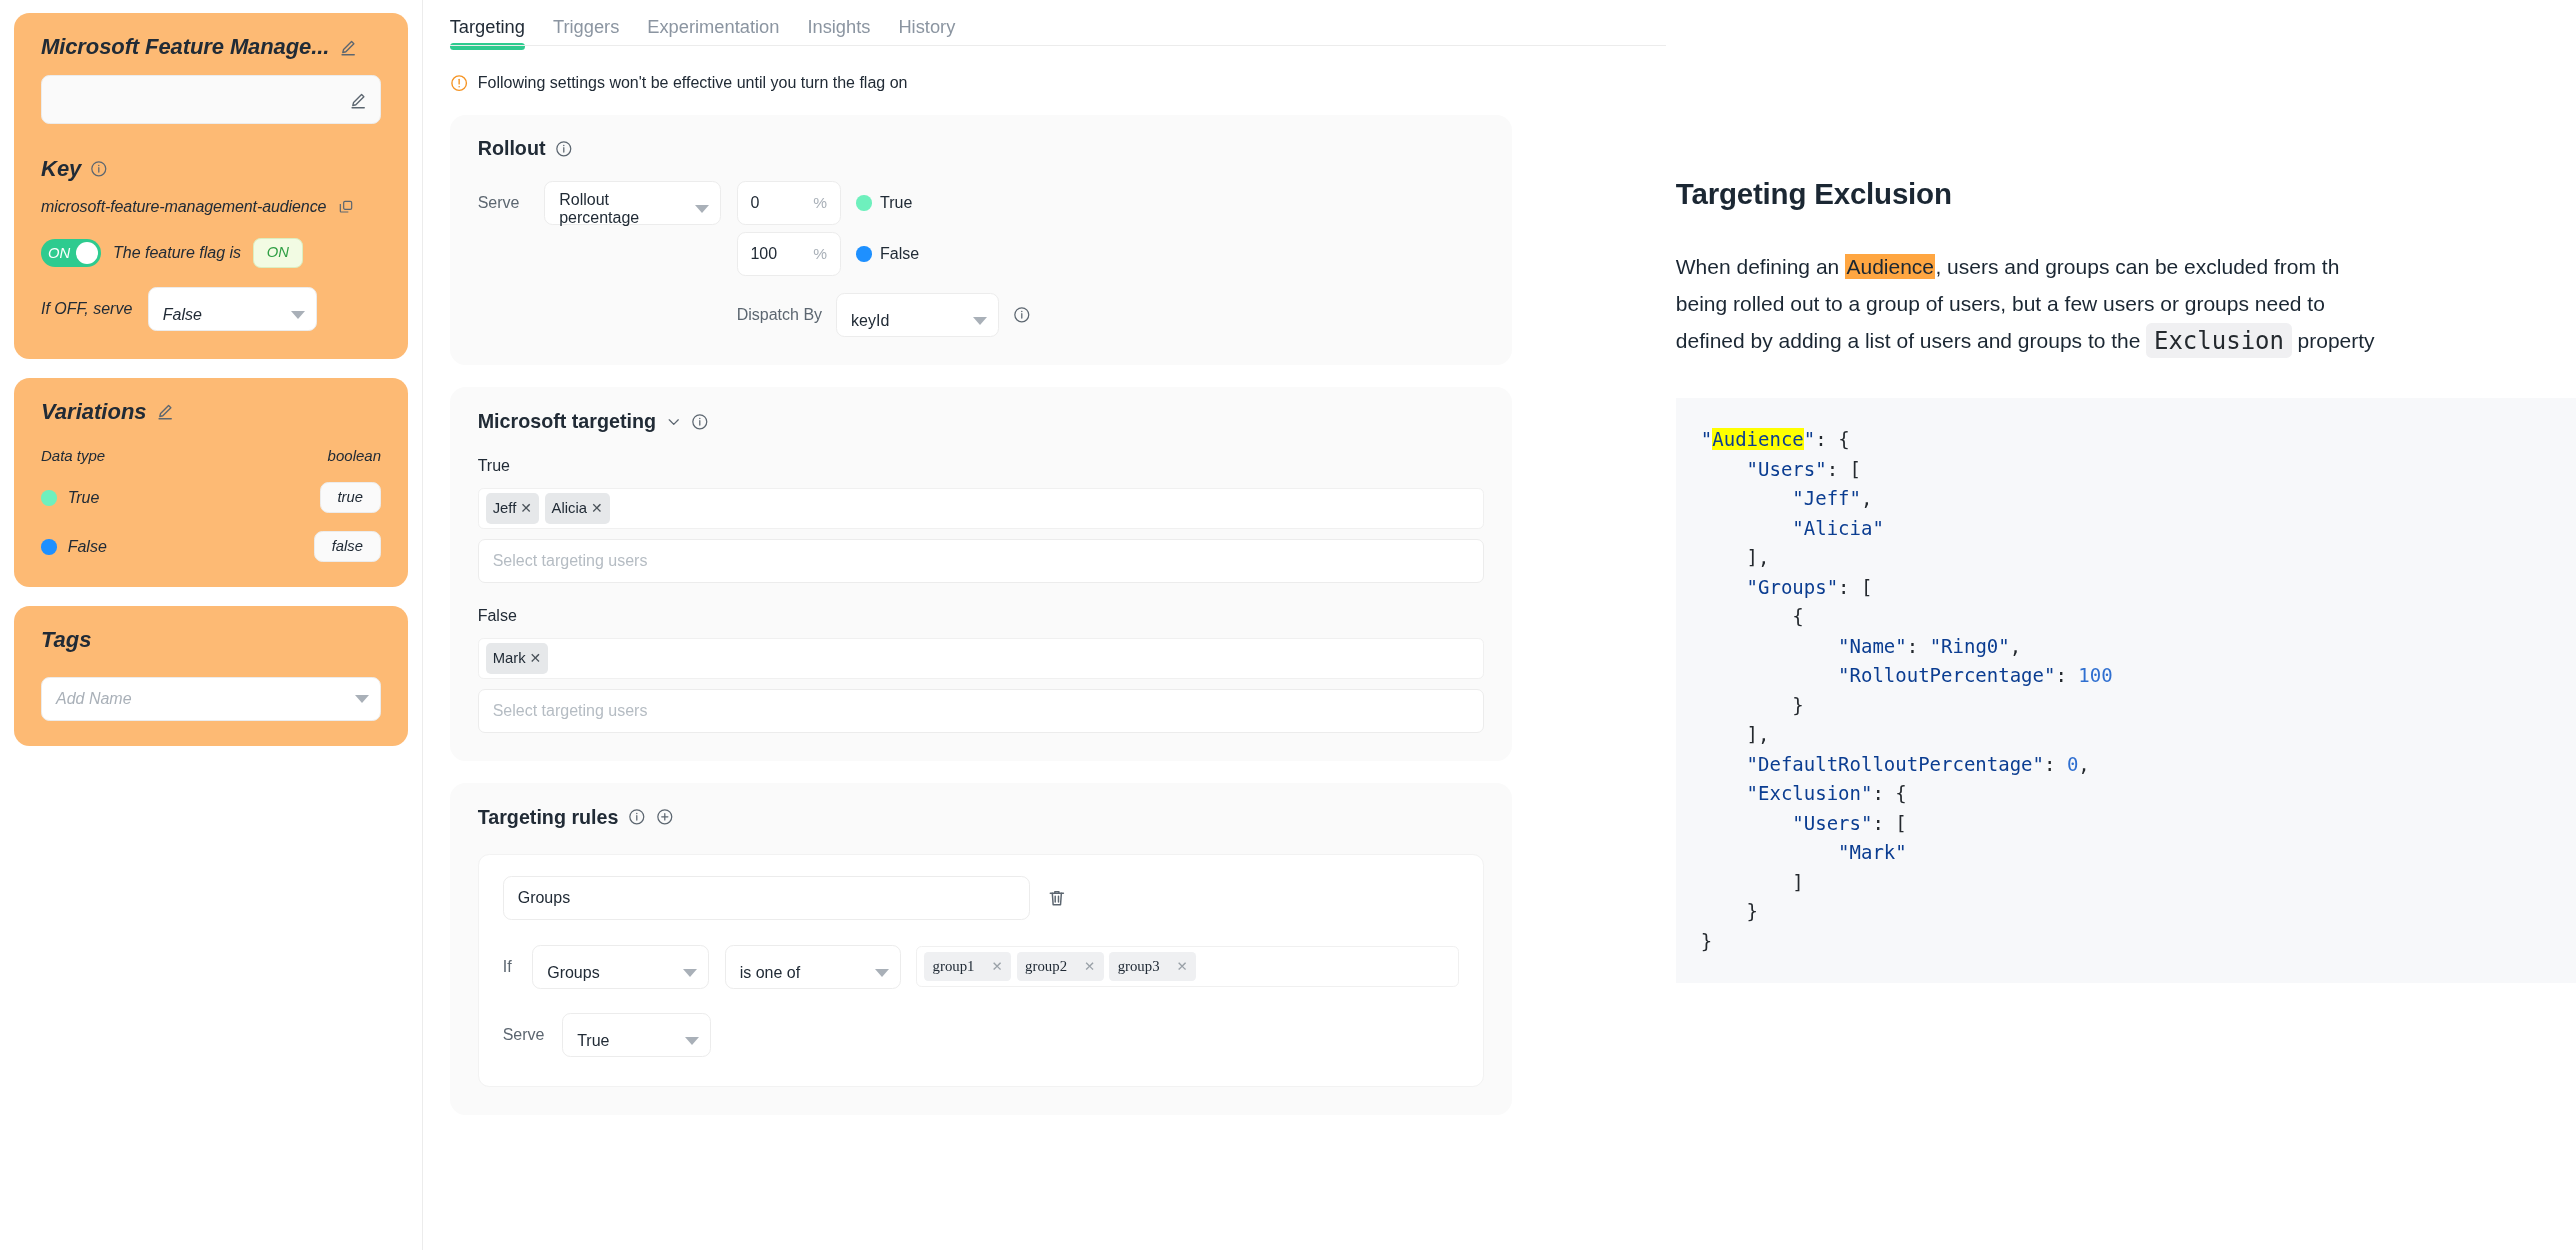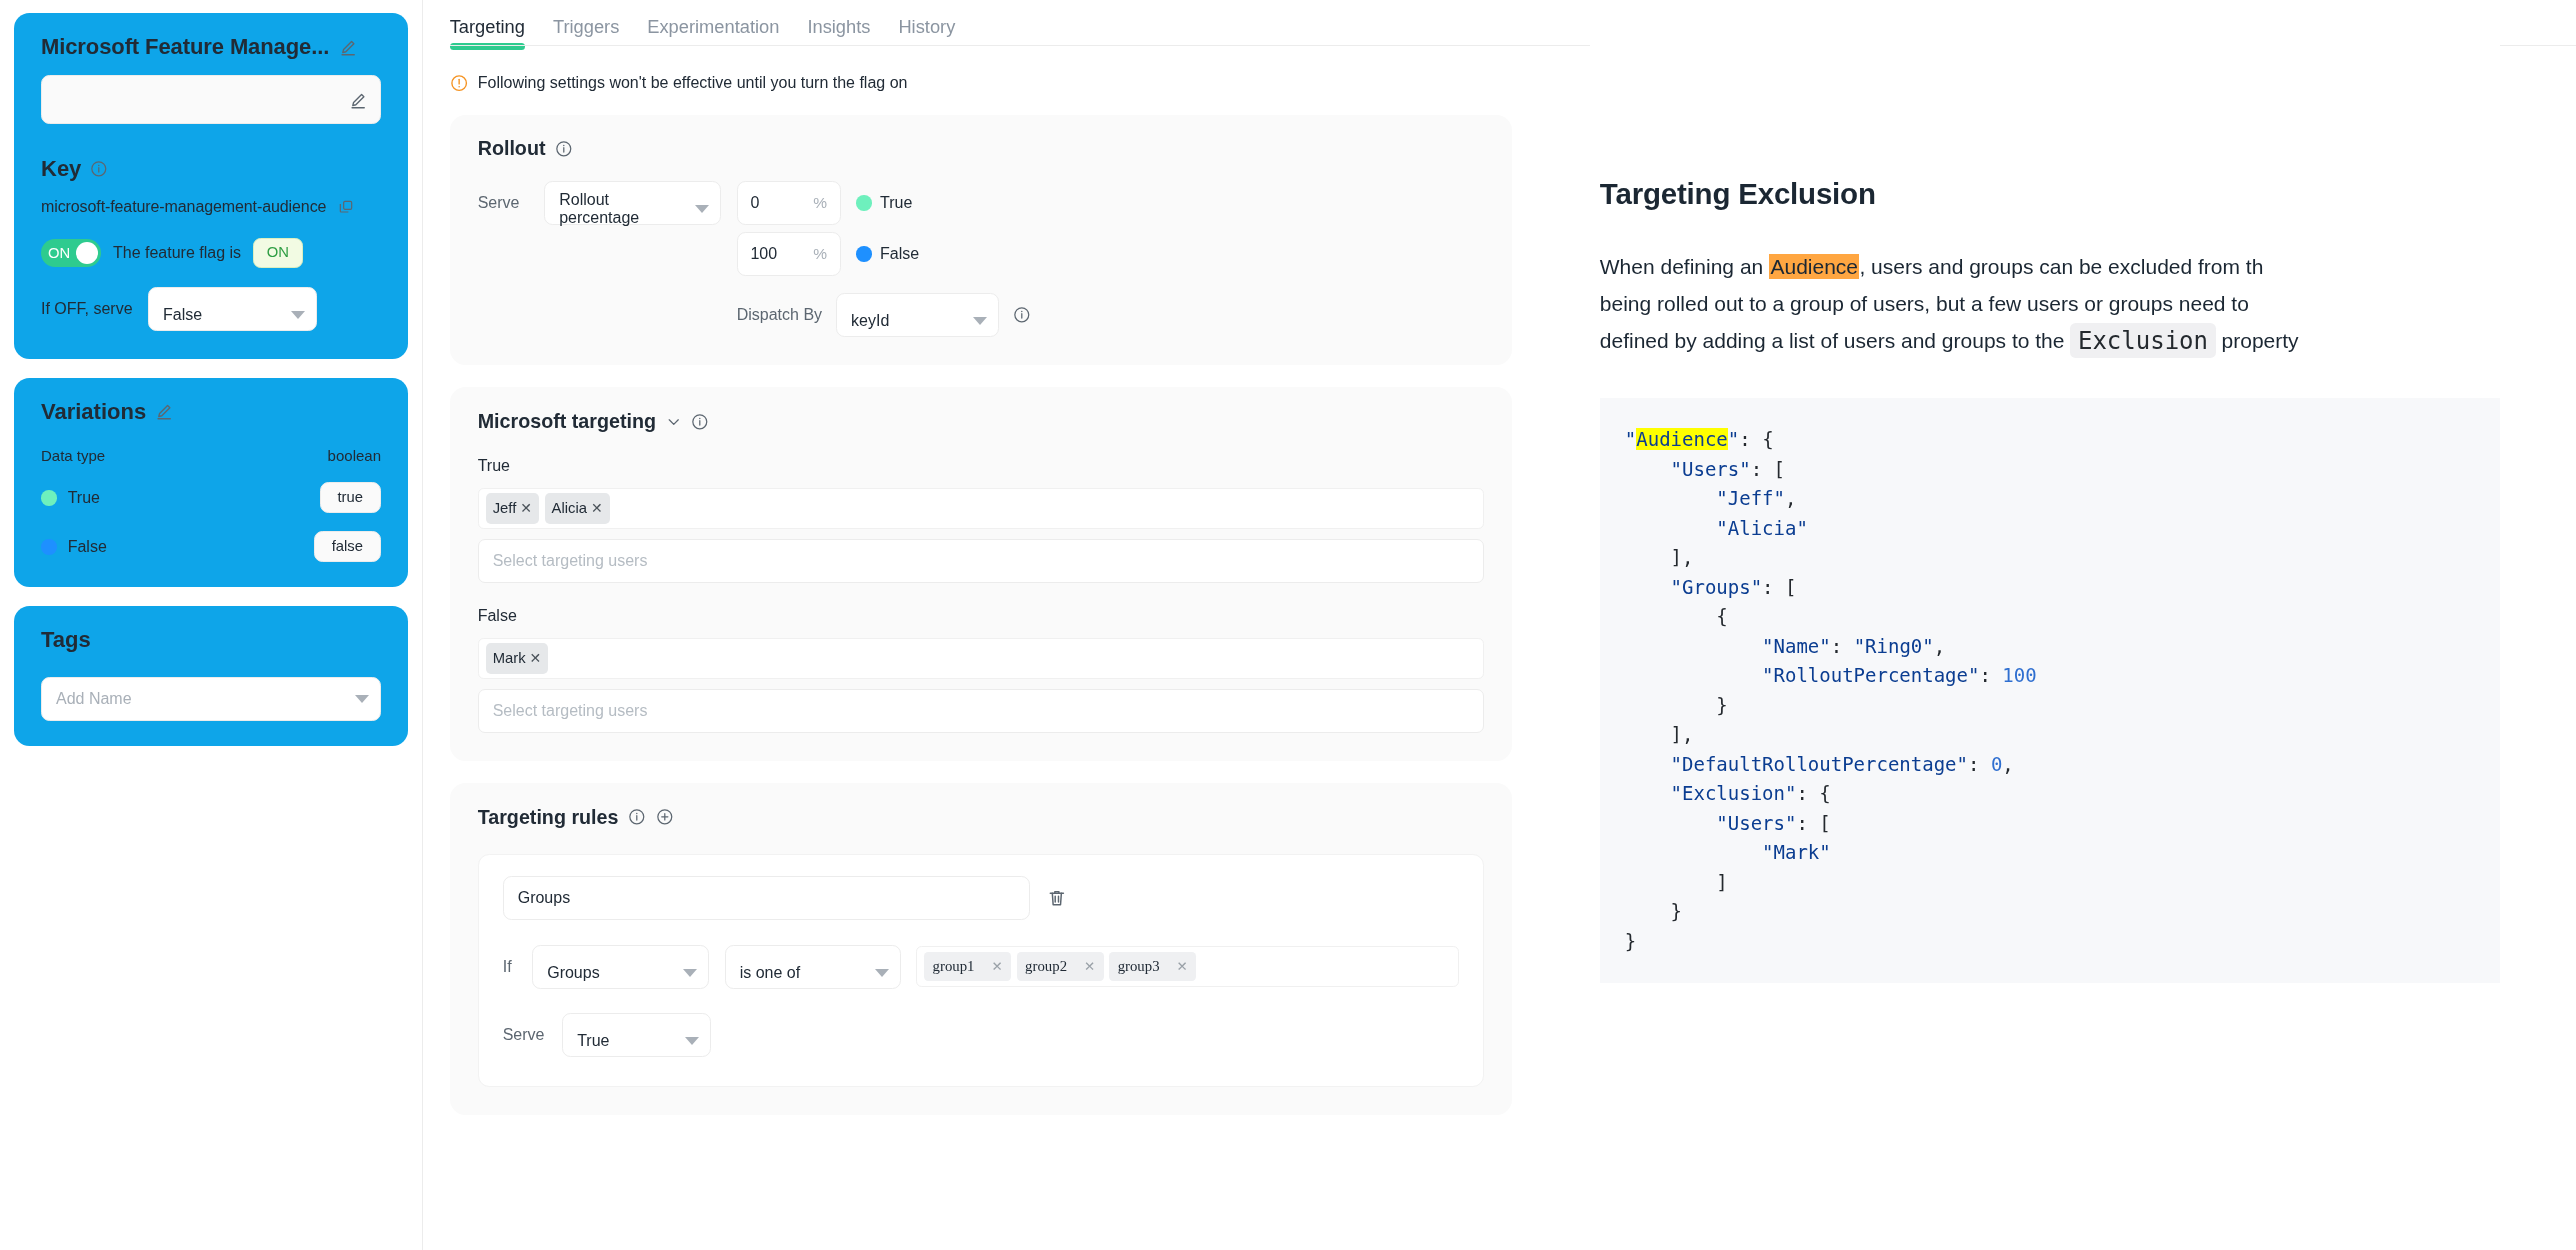--- a/index.html
+++ b/index.html
@@ -19,24 +19,25 @@
   }
 
   
   .sidebar {
     width: 422px;
     flex: 0 0 422px;
     padding: 12.7px 14px 0 14px;
     background: #ffffff;
   }
   .card {
-    background: #0ea5e9;
+    background: #fdba74;
     border-radius: 15.5px;
     padding: 21px 27px 25px 27px;
     margin-bottom: 18.3px;
+    font-style: italic;
   }
   .card-flag { padding-bottom: 28px; }
 
   .flag-title-row {
     display: flex;
     align-items: center;
     gap: 9.8px;
   }
   .flag-title {
     font-size: 22px;
@@ -373,21 +374,21 @@
     padding: 0 8.4px;
     font-size: 14.8px; color: #212b36; font-family: Liberation Serif, serif;
   }
   .chip-sm .x { color: #9aa1a8; font-size: 13.4px; }
   .serve-rule-row { display: flex; align-items: center; gap: 15.5px; margin-top: 24px; }
   .serve-rule-label { font-size: 16px; color: #5c6670; width: 44px; }
 
   
   .doc {
     position: absolute;
-    left: 1590px;
+    left: 1666px;
     top: 0;
     width: 910px;
     height: 1065px;
     background: #ffffff;
     padding: 0 0 0 9.8px;
     overflow: hidden;
   }
   .doc-title {
     font-size: 29.5px;
     font-weight: bold;

